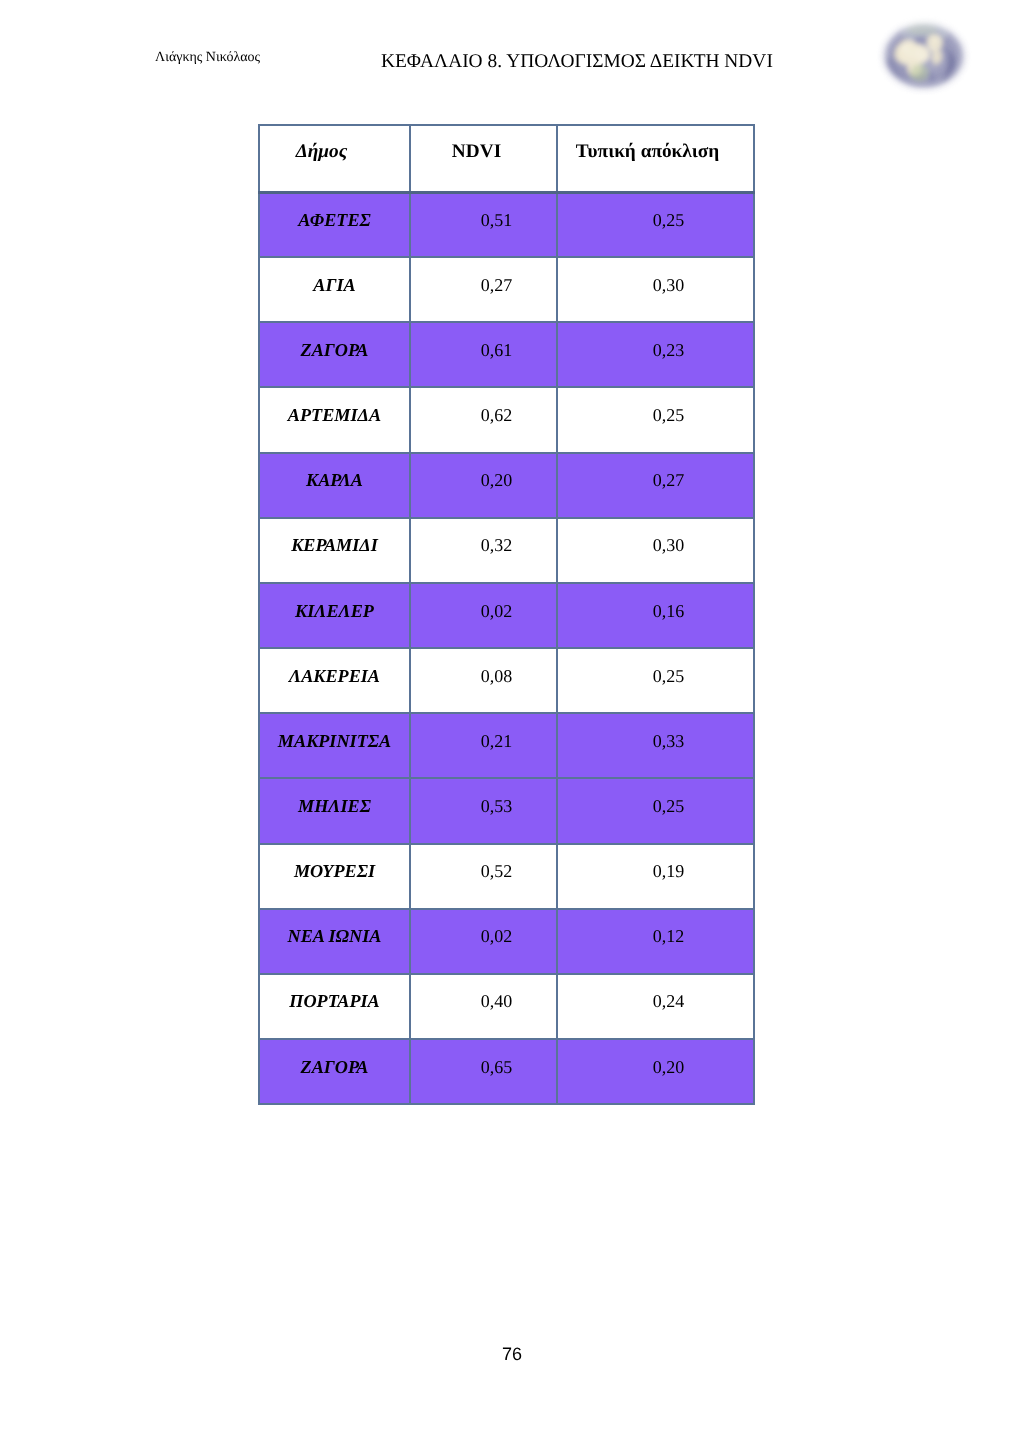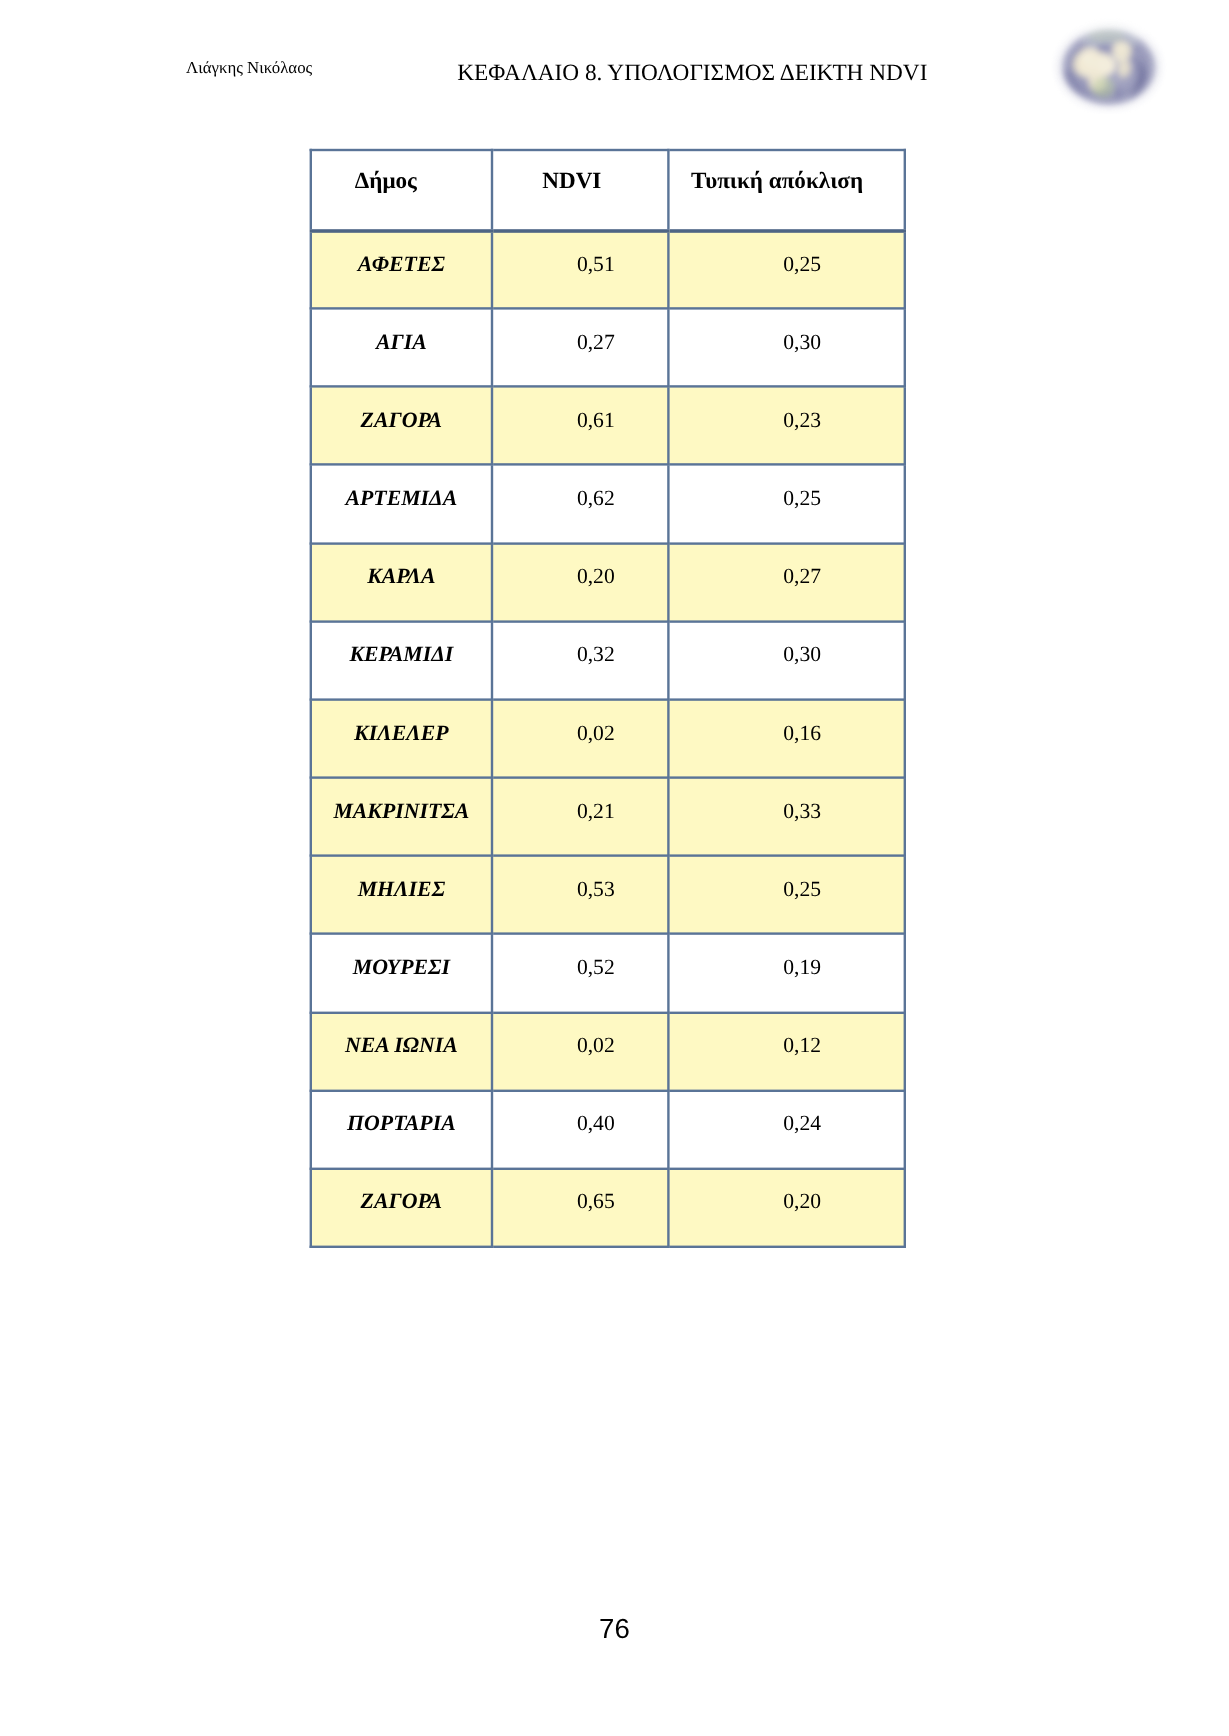--- a/index.html
+++ b/index.html
@@ -55,40 +55,40 @@
   }
   .tbl tr { height: 65.17px; }
   .tbl thead tr { height: 67px; }
   .tbl thead th {
     background: #ffffff;
     font-weight: bold;
     font-size: 19.3px;
     border-bottom: 3px solid #4e6585;
     padding-bottom: 13px;
   }
-  .tbl thead th.h1 { padding-right: 26px; }
+  .tbl thead th.h1 { padding-right: 26px; font-style: italic; }
   .tbl thead th.h2 { padding-right: 14px; }
   .tbl thead th.h3 { padding-right: 16px; text-align: center; }
   .tbl tbody td { font-size: 18px; }
-  .tbl tbody tr.shade td { background: #fef9c3; }
+  .tbl tbody tr.shade td { background: #8b5cf6; }
   .tbl tbody td.name { font-weight: bold; font-style: italic; font-size: 18.2px; }
   .tbl tbody td.val { padding-left: 26px; margin-left: 17px; }
 
   
   .caption {
     position: absolute; left: 251px; top: 1169.6px;
     text-align: left; font-size: 17.4px; font-weight: bold; white-space: nowrap;
   }
 
   
   .pageno {
     position: absolute; left: 0; top: 1343.5px; width: 1024px;
     text-align: center;
     font-family: "Liberation Sans", sans-serif;
-    font-size: 23px;
+    font-size: 18px;
   }
 </style>
 </head>
 <body>
 
 <div class="page">
 
   <div class="header">
     <div class="hdr-author">Λιάγκης Νικόλαος</div>
     <div class="hdr-title">ΚΕΦΑΛΑΙΟ 8. ΥΠΟΛΟΓΙΣΜΟΣ ΔΕΙΚΤΗ NDVI</div>
@@ -215,20 +215,25 @@
         <tr>
           <td class="name">ΚΕΡΑΜΙΔΙ</td>
           <td class="val">0,32</td>
           <td class="val">0,30</td>
         </tr>
         <tr class="shade">
           <td class="name">ΚΙΛΕΛΕΡ</td>
           <td class="val">0,02</td>
           <td class="val">0,16</td>
         </tr>
+        <tr>
+          <td class="name">ΛΑΚΕΡΕΙΑ</td>
+          <td class="val">0,08</td>
+          <td class="val">0,25</td>
+        </tr>
         <tr class="shade">
           <td class="name">ΜΑΚΡΙΝΙΤΣΑ</td>
           <td class="val">0,21</td>
           <td class="val">0,33</td>
         </tr>
         <tr class="shade">
           <td class="name">ΜΗΛΙΕΣ</td>
           <td class="val">0,53</td>
           <td class="val">0,25</td>
         </tr>

